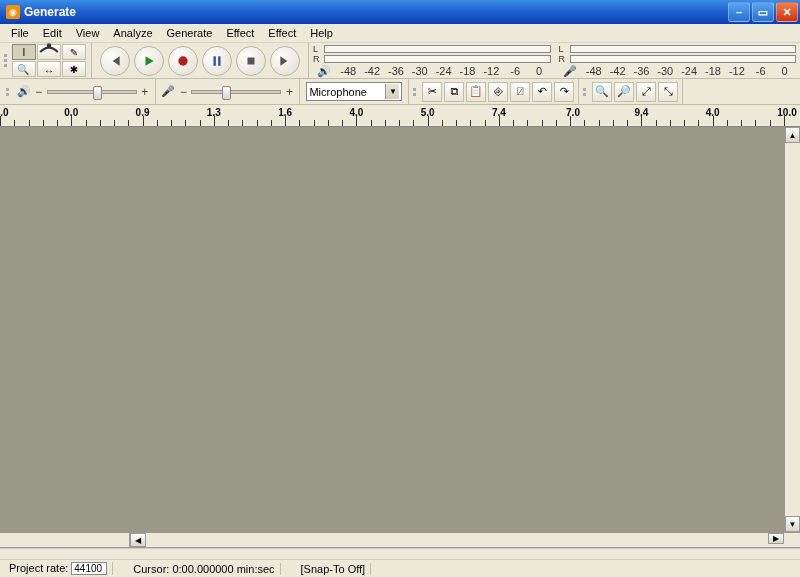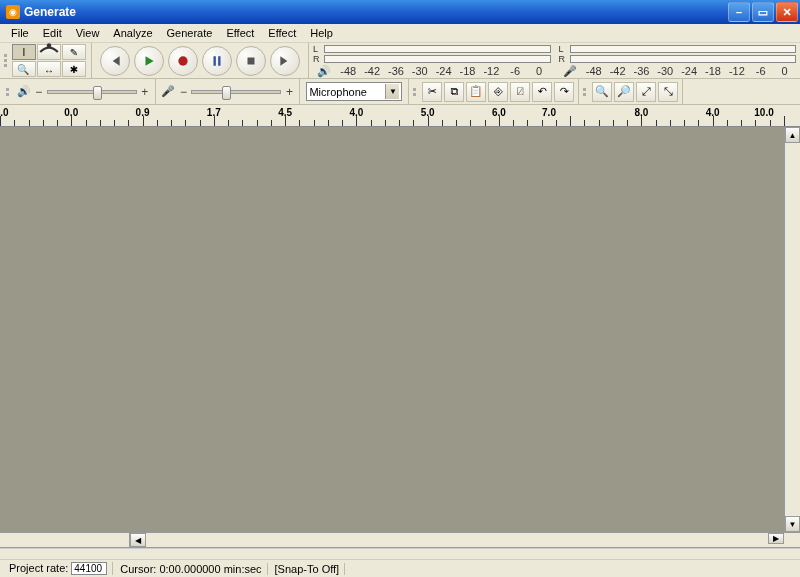--- a/index.html
+++ b/index.html
@@ -63,21 +63,21 @@
 
 .hscroll-row { height:16px; background:#ece9d8; display:flex; border-top:1px solid #999; border-bottom:1px solid #999;}
 .hscroll-spacer { width:130px; background:#ece9d8; border-right:1px solid #999;}
 .hscroll { flex:1; display:flex; position:relative;}
 .hscroll .left, .hscroll .right { width:16px; background:linear-gradient(to bottom,#fdfdfb,#d8d5c8); border:1px solid #999; display:flex; align-items:center; justify-content:center; font-size:8px;}
 .hscroll .right { position:absolute; right:0;}
 .hscroll-corner { width:16px; background:#ece9d8;}
 
 .selection-bar { height:12px; background:#ece9d8; border-top:1px solid #ccc; border-bottom:1px solid #ccc;}
 
-.statusbar { height:17px; background:#ece9d8; display:flex; align-items:center; padding:0 4px; font-size:10px; gap:2px;}
+.statusbar { height:17px; background:#ece9d8; display:flex; align-items:center; padding:0 4px; font-size:10px; gap:15px;}
 .status-cell { padding:0 5px; border-right:1px solid #c0bdab; display:flex; gap:3px;}
 .status-cell input { width:36px; height:13px; border:1px solid #888; font-size:10px; padding:0 2px; background:#fff;}
 </style>
 </head>
 <body>
 
 <div class="titlebar">
   <div class="app-icon">◉</div>
   <div class="title">Generate</div>
   <div class="win-btns">
@@ -263,69 +263,69 @@
       <div class="ruler-tick" style="left: 99.7818px;"></div>
       <div class="ruler-tick" style="left: 114.036px;"></div>
       <div class="ruler-tick" style="left: 128.291px;"></div>
       <div class="ruler-tick major" style="left: 142.545px;"></div>
       <div class="ruler-label" style="left: 142.545px;">0.9</div>
       <div class="ruler-tick" style="left: 156.8px;"></div>
       <div class="ruler-tick" style="left: 171.055px;"></div>
       <div class="ruler-tick" style="left: 185.309px;"></div>
       <div class="ruler-tick" style="left: 199.564px;"></div>
       <div class="ruler-tick major" style="left: 213.818px;"></div>
-      <div class="ruler-label" style="left: 213.818px;">1.7</div>
+      <div class="ruler-label" style="left: 213.818px;">1.3</div>
       <div class="ruler-tick" style="left: 228.073px;"></div>
       <div class="ruler-tick" style="left: 242.327px;"></div>
       <div class="ruler-tick" style="left: 256.582px;"></div>
       <div class="ruler-tick" style="left: 270.836px;"></div>
       <div class="ruler-tick major" style="left: 285.091px;"></div>
-      <div class="ruler-label" style="left: 285.091px;">4.5</div>
+      <div class="ruler-label" style="left: 285.091px;">1.6</div>
       <div class="ruler-tick" style="left: 299.345px;"></div>
       <div class="ruler-tick" style="left: 313.6px;"></div>
       <div class="ruler-tick" style="left: 327.855px;"></div>
       <div class="ruler-tick" style="left: 342.109px;"></div>
       <div class="ruler-tick major" style="left: 356.364px;"></div>
       <div class="ruler-label" style="left: 356.364px;">4.0</div>
       <div class="ruler-tick" style="left: 370.618px;"></div>
       <div class="ruler-tick" style="left: 384.873px;"></div>
       <div class="ruler-tick" style="left: 399.127px;"></div>
       <div class="ruler-tick" style="left: 413.382px;"></div>
       <div class="ruler-tick major" style="left: 427.636px;"></div>
       <div class="ruler-label" style="left: 427.636px;">5.0</div>
       <div class="ruler-tick" style="left: 441.891px;"></div>
       <div class="ruler-tick" style="left: 456.145px;"></div>
       <div class="ruler-tick" style="left: 470.4px;"></div>
       <div class="ruler-tick" style="left: 484.655px;"></div>
       <div class="ruler-tick major" style="left: 498.909px;"></div>
-      <div class="ruler-label" style="left: 498.909px;">6.0</div>
+      <div class="ruler-label" style="left: 498.909px;">7.4</div>
       <div class="ruler-tick" style="left: 513.164px;"></div>
       <div class="ruler-tick" style="left: 527.418px;"></div>
       <div class="ruler-tick" style="left: 541.673px;"></div>
       <div class="ruler-tick" style="left: 555.927px;"></div>
       <div class="ruler-tick major" style="left: 570.182px;"></div>
-      <div class="ruler-label" style="left: 549px;">7.0</div>
+      <div class="ruler-label" style="left: 573px;">7.0</div>
       <div class="ruler-tick" style="left: 584.436px;"></div>
       <div class="ruler-tick" style="left: 598.691px;"></div>
       <div class="ruler-tick" style="left: 612.945px;"></div>
       <div class="ruler-tick" style="left: 627.2px;"></div>
       <div class="ruler-tick major" style="left: 641.455px;"></div>
-      <div class="ruler-label" style="left: 641.455px;">8.0</div>
+      <div class="ruler-label" style="left: 641.455px;">9.4</div>
       <div class="ruler-tick" style="left: 655.709px;"></div>
       <div class="ruler-tick" style="left: 669.964px;"></div>
       <div class="ruler-tick" style="left: 684.218px;"></div>
       <div class="ruler-tick" style="left: 698.473px;"></div>
       <div class="ruler-tick major" style="left: 712.727px;"></div>
       <div class="ruler-label" style="left: 712.727px;">4.0</div>
       <div class="ruler-tick" style="left: 726.982px;"></div>
       <div class="ruler-tick" style="left: 741.236px;"></div>
       <div class="ruler-tick" style="left: 755.491px;"></div>
       <div class="ruler-tick" style="left: 769.745px;"></div>
       <div class="ruler-tick major" style="left: 784px;"></div>
-      <div class="ruler-label" style="left: 764px;">10.0</div>
+      <div class="ruler-label" style="left: 787px;">10.0</div>
     </div>
 </div>
 
 <div class="track-area">
   <div class="track-content"></div>
   <div class="vscroll">
     <div class="up">▲</div>
     <div class="down">▼</div>
   </div>
 </div>

